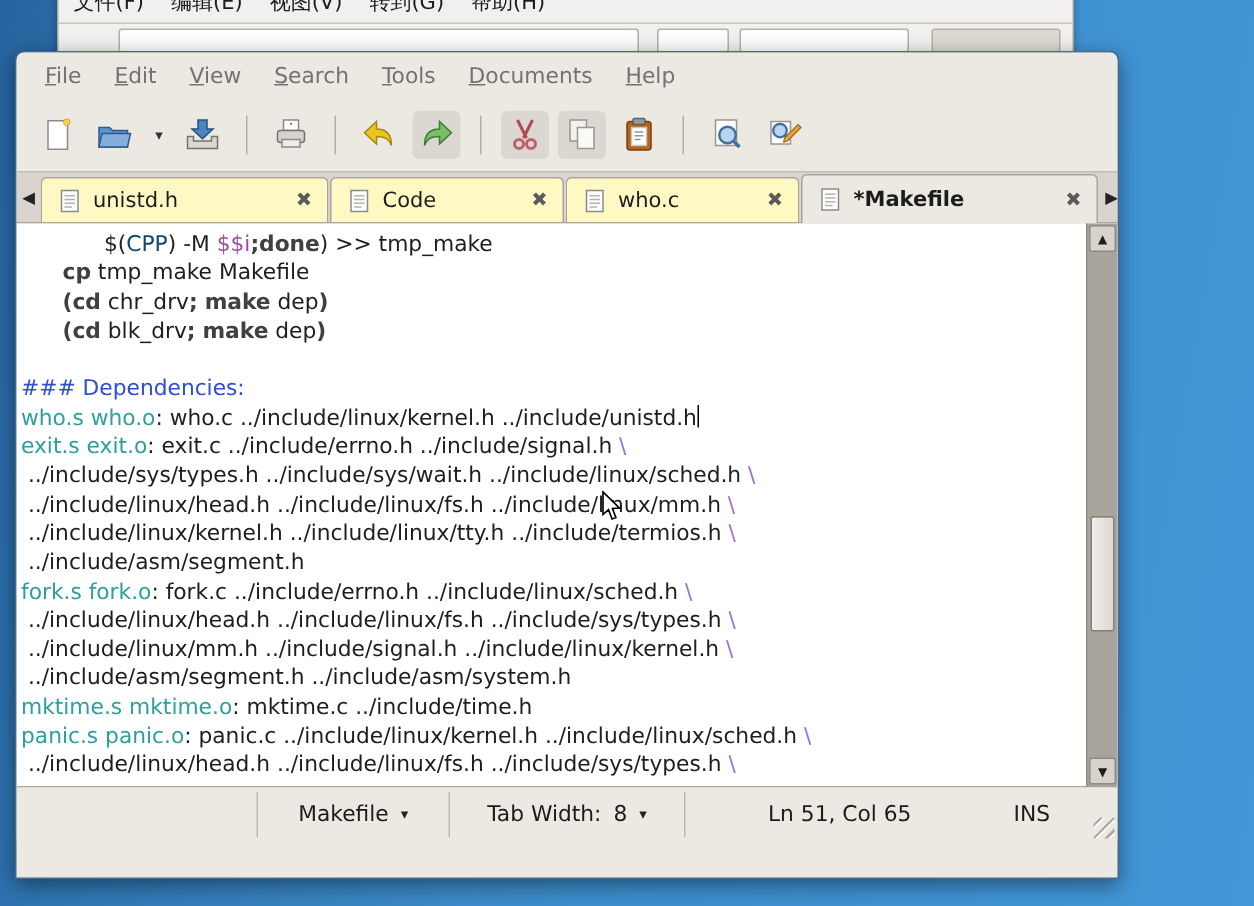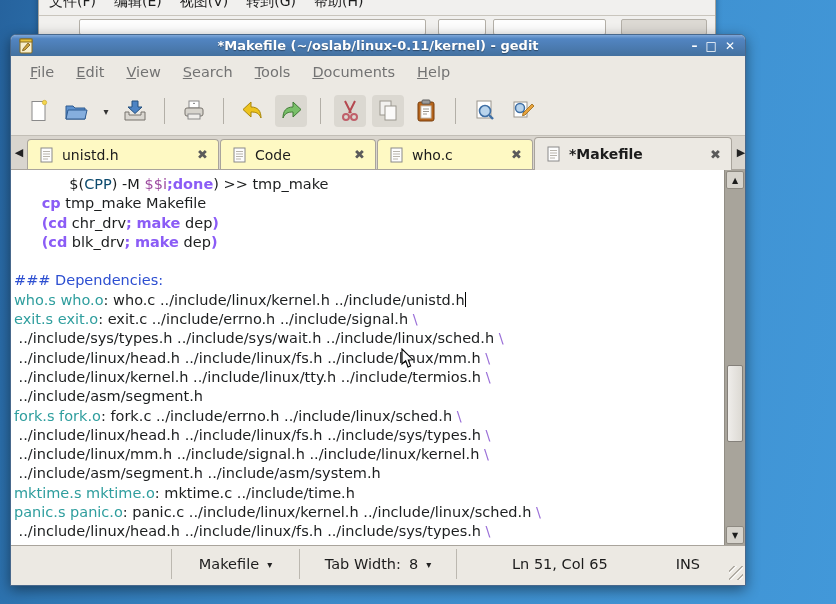--- a/index.html
+++ b/index.html
@@ -66,21 +66,21 @@
   .tab .doc-icon { width:13px; height:16px; margin-right:9px; flex:0 0 auto; }
   .tab .tab-label { white-space:nowrap; }
   .tab .tab-close { margin-left:auto; padding-left:22px; color:#5b5b5b; font-size:13px; }
   
   #editor { position:relative; height:376px; background:#fff; border-bottom:1px solid #a9a49c; }
   #code {
     position:absolute; left:0; top:0; right:21px; bottom:0; overflow:hidden;
     padding:5px 0 0 3px; font-size:14.5px; line-height:19.3px; color:#1c1e1f; white-space:pre;
   }
   .line { height:19.3px; }
-  .s-kw { color:#8b5cf6; font-weight:bold; }
+  .s-kw { color:#404040; font-weight:bold; }
   .s-ty { color:#0c4a6e; font-weight:normal; }
   .s-pp { color:#9d4ca0; }
   .s-cm { color:#2d4fd1; }
   .s-tg { color:#2f9e9e; }
   .s-es { color:#9a6fd8; }
   .caret { display:inline-block; width:1px; height:15px; background:#000; vertical-align:-2px; }
   
   #vscroll { position:absolute; top:0; right:0; width:21px; bottom:0; background:#a8a49b;
     border-left:1px solid #918d84; }
   .sb-btn { position:absolute; left:1px; right:1px; height:18px; background:#d6d3cc;
@@ -120,33 +120,20 @@
   <div id="bg-toolbar">
     <div class="bg-box" style="left:40px;width:347px;"></div>
     <div class="bg-box" style="left:399px;width:48px;"></div>
     <div class="bg-box" style="left:454px;width:113px;"></div>
     <div class="bg-box btn" style="left:582px;width:86px;"></div>
   </div>
 </div>
 
 <div id="gedit">
 
-  <div id="titlebar">
-    <svg id="titlebar-icon" viewBox="0 0 15 16">
-      <rect x="1" y="1" width="12" height="14" rx="1" fill="#f7eecb" stroke="#8a6d1d"></rect>
-      <rect x="1" y="1" width="12" height="3" fill="#e8c33a" stroke="#8a6d1d"></rect>
-      <path d="M4 11 L9 5 L11 7 L6 12 L3.5 12.7 Z" fill="#caa23c" stroke="#6b4f10" stroke-width="0.7"></path>
-    </svg>
-    <span id="window-title">*Makefile (~/oslab/linux-0.11/kernel) - gedit</span>
-    <div id="window-controls">
-      <span>–</span>
-      <span>□</span>
-      <span>✕</span>
-    </div>
-  </div>
 
   <div id="menubar">
       <span class="menu-item"><u>F</u>ile</span>
       <span class="menu-item"><u>E</u>dit</span>
       <span class="menu-item"><u>V</u>iew</span>
       <span class="menu-item"><u>S</u>earch</span>
       <span class="menu-item"><u>T</u>ools</span>
       <span class="menu-item"><u>D</u>ocuments</span>
       <span class="menu-item"><u>H</u>elp</span>
     </div>

